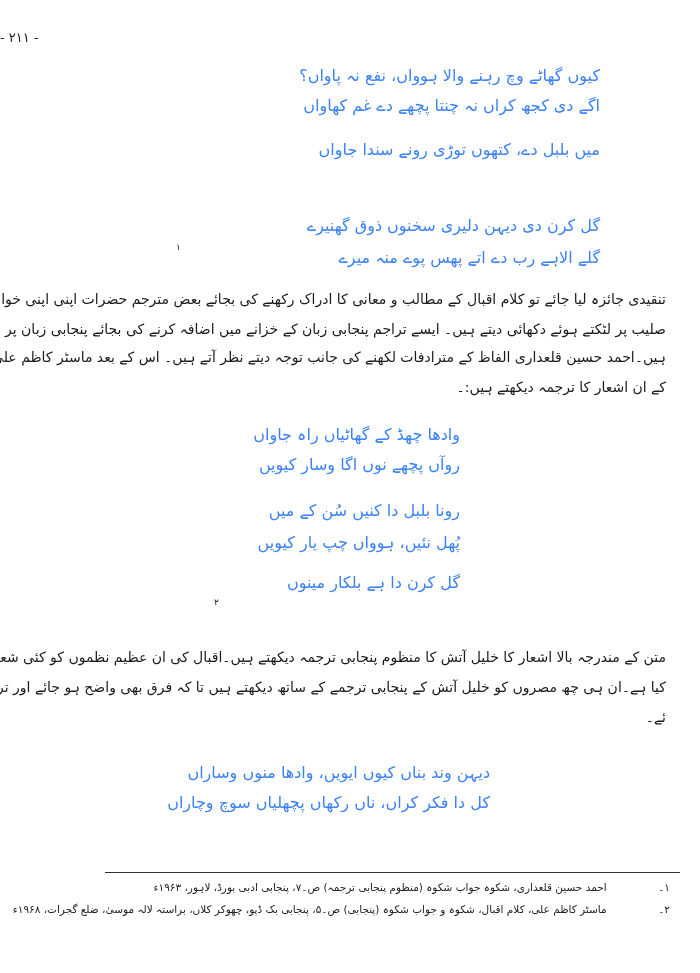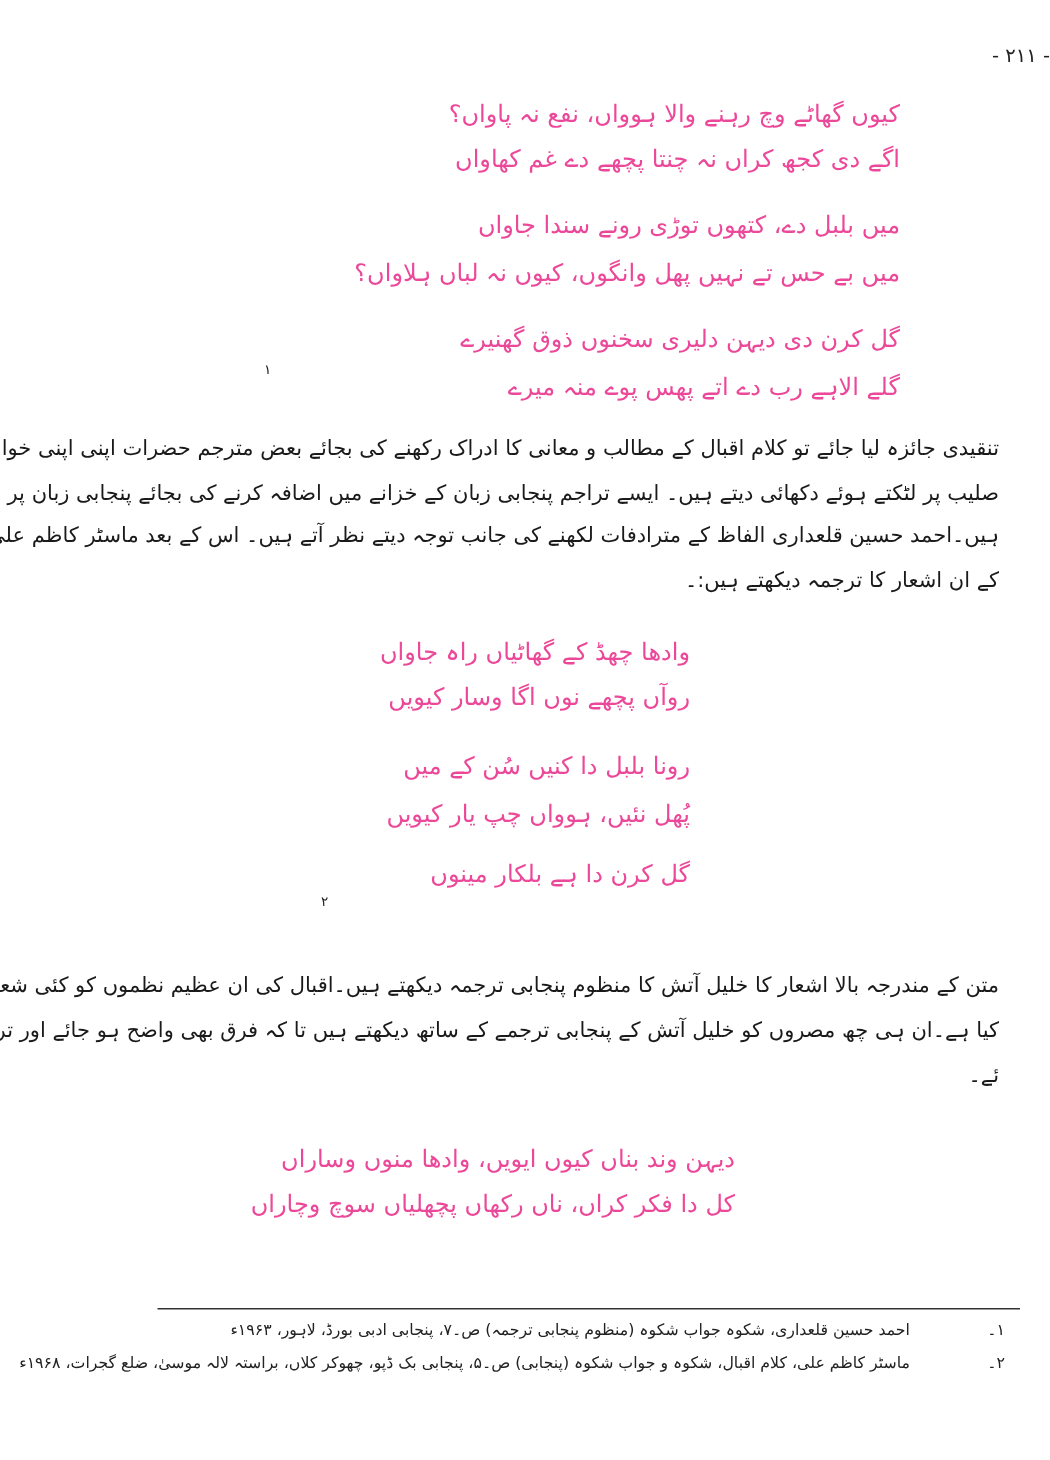--- a/index.html
+++ b/index.html
@@ -1,27 +1,27 @@
 <!DOCTYPE html>
 <html><head>
 <meta charset="utf-8">
 <style>
   html, body { margin: 0; padding: 0; background: #ffffff; }
   body {
     width: 700px; height: 973px; position: relative; overflow: hidden;
     font-family: "DejaVu Sans", sans-serif; color: #1a1a1a;
   }
   .page-number {
-    position: absolute; top: 30px; left: 0; width: 700px; text-align: right;
+    position: absolute; top: 30px; left: 0; width: 700px; text-align: left;
     font-size: 13px; color: #222;
   }
   .verse-block { position: absolute; direction: rtl; }
   .verse-line {
     direction: rtl; text-align: right; white-space: nowrap;
-    font-size: 16px; line-height: 20px; color: #ec4899; position: absolute; right: 0;
+    font-size: 16px; line-height: 20px; color: #3b82f6; position: absolute; right: 0;
   }
   .prose {
     position: absolute; left: 42px; width: 624px; direction: rtl; text-align: justify;
     font-size: 14px; color: #1a1a1a;
   }
   .prose-line {
     position: absolute; right: 0; white-space: nowrap; direction: rtl; text-align: right;
     font-size: 14px; line-height: 18px;
   }
   .footnote-rule {
@@ -36,21 +36,20 @@
 </style>
 </head>
 <body>
 
 <div class="page-number">- ۲۱۱ -</div>
 
 <div class="verse-block" style="right:100px; top:60px; width:420px; height:220px;">
   <div class="verse-line" style="top:6px;">کیوں گھاٹے وچ رہنے والا ہوواں، نفع نہ پاواں؟</div>
   <div class="verse-line" style="top:36px;">اگے دی کجھ کراں نہ چنتا پچھے دے غم کھاواں</div>
   <div class="verse-line" style="top:80px;">میں بلبل دے، کتھوں توڑی رونے سندا جاواں</div>
-  <div class="verse-line" style="top:112px;">میں بے حس تے نہیں پھل وانگوں، کیوں نہ لباں ہلاواں؟</div>
   <div class="verse-line" style="top:156px;">گل کرن دی دیہن دلیری سخنوں ذوق گھنیرے</div>
   <div class="verse-line" style="top:188px;">گلے الاہے رب دے اتے پھس پوے منہ میرے</div>
   <sup style="position:absolute; left:-4px; top:182px;">۱</sup>
 </div>
 
 <div class="prose" style="top:290px; height:100px;">
   <div class="prose-line" style="top:0px;">تنقیدی جائزہ لیا جائے تو کلام اقبال کے مطالب و معانی کا ادراک رکھنے کی بجائے بعض مترجم حضرات اپنی اپنی خواہشات کی</div>
   <div class="prose-line" style="top:30px;">صلیب پر لٹکتے ہوئے دکھائی دیتے ہیں۔ ایسے تراجم پنجابی زبان کے خزانے میں اضافہ کرنے کی بجائے پنجابی زبان پر ایک اور بوجھ</div>
   <div class="prose-line" style="top:58px;">ہیں۔احمد حسین قلعداری الفاظ کے مترادفات لکھنے کی جانب توجہ دیتے نظر آتے ہیں۔ اس کے بعد ماسٹر کاظم علی کے پنجابی شکوہ سے متن</div>
   <div class="prose-line" style="top:88px;">کے ان اشعار کا ترجمہ دیکھتے ہیں:۔</div>

